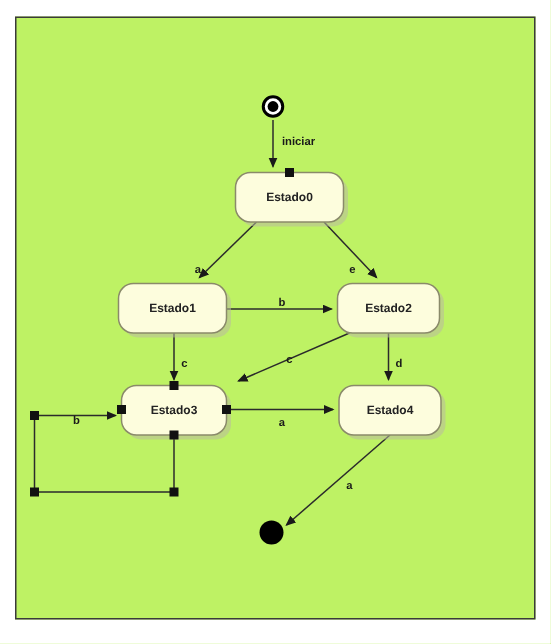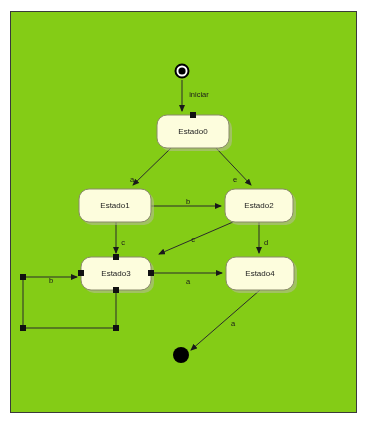--- a/index.html
+++ b/index.html
@@ -14,22 +14,23 @@
     font-family: "Liberation Sans", sans-serif;
     overflow: hidden;
   }
   #canvas-frame {
     position: absolute;
     left: 10px;
     top: 11px;
     width: 347px;
     height: 402px;
     border: 1px solid #3a3a3a;
-    background: #84cc16;
+    background: #bef264;
     box-sizing: border-box;
+    font-weight: bold;
   }
   #diagram-svg {
     position: absolute;
     left: 0;
     top: 0;
   }
   .state-label {
     font-family: "Liberation Sans", sans-serif;
     font-size: 8px;
     fill: #222222;

